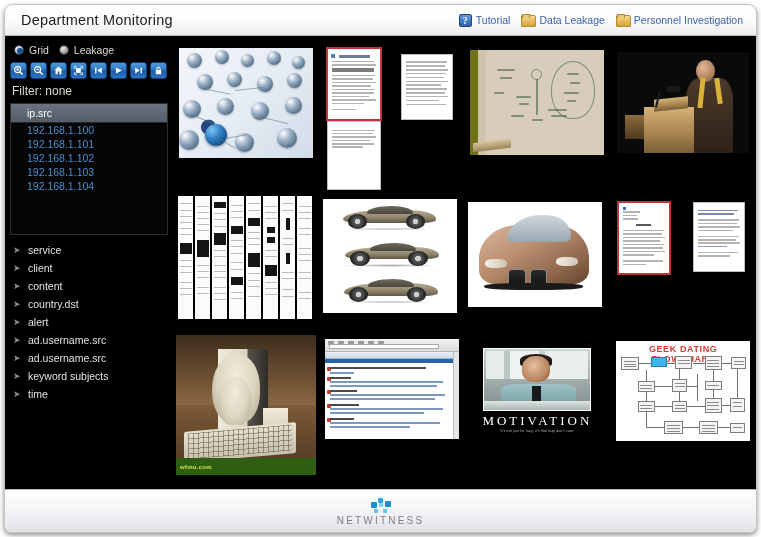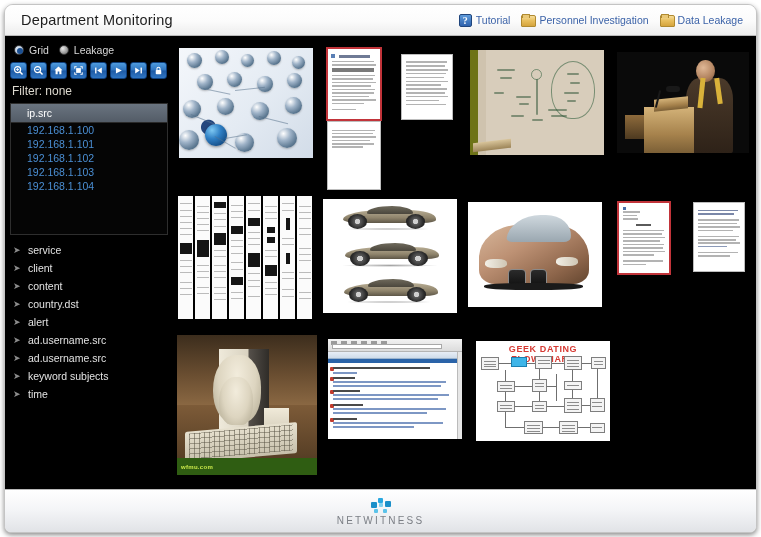--- a/index.html
+++ b/index.html
@@ -678,26 +678,26 @@
 
     <div id="header-links">
 
       <div class="hdr-item">
         <div class="help-icon">?</div>
         <span class="hdr-label">Tutorial</span>
       </div>
 
       <div class="hdr-item">
         <div class="folder-icon"></div>
-        <span class="hdr-label">Personnel Investigation</span>
+        <span class="hdr-label">Data Leakage</span>
       </div>
 
       <div class="hdr-item">
         <div class="folder-icon"></div>
-        <span class="hdr-label">Data Leakage</span>
+        <span class="hdr-label">Personnel Investigation</span>
       </div>
 
     </div>
   </div>
 
   <div id="app-body">
 
     <div id="sidebar">
 
       <div id="view-modes">
@@ -1161,20 +1161,34 @@
             <div class="bw-row dark" style="top:65%;width:22%;"></div>
             <div class="bw-row" style="top:69%;width:84%;"></div>
             <div class="bw-row" style="top:73%;width:70%;"></div>
             <div class="bw-bullet" style="top:79%;"></div>
             <div class="bw-row dark" style="top:79%;width:18%;"></div>
             <div class="bw-row" style="top:83%;width:82%;"></div>
             <div class="bw-row" style="top:87%;width:60%;"></div>
           </div>
         </div>
 
+        <div class="cell" style="width:148px;">
+          <div class="thumb art-motivation" style="width:132px;height:100px;margin-top:8px;">
+            <div class="mv-photo">
+              <div class="mv-window"></div>
+              <div class="mv-shirt"></div>
+              <div class="mv-tie"></div>
+              <div class="mv-hair"></div>
+              <div class="mv-head"></div>
+              <div class="mv-desk"></div>
+            </div>
+            <div class="mv-title">MOTIVATION</div>
+            <div class="mv-sub">It's not just for lazy, it's that lazy don't care.</div>
+          </div>
+        </div>
 
         <div class="cell" style="width:148px;">
           <div class="thumb art-flowchart" style="width:134px;height:100px;margin-top:8px;">
             <div class="fc-title">GEEK DATING FLOWCHART</div>
 
             <div class="fc-box" style="left:4%;top:16%;width:13%;height:13%;">
                 <div class="fl" style="top:26%"></div>
                 <div class="fl" style="top:52%"></div>
                 <div class="fl" style="top:74%"></div>
               </div>

